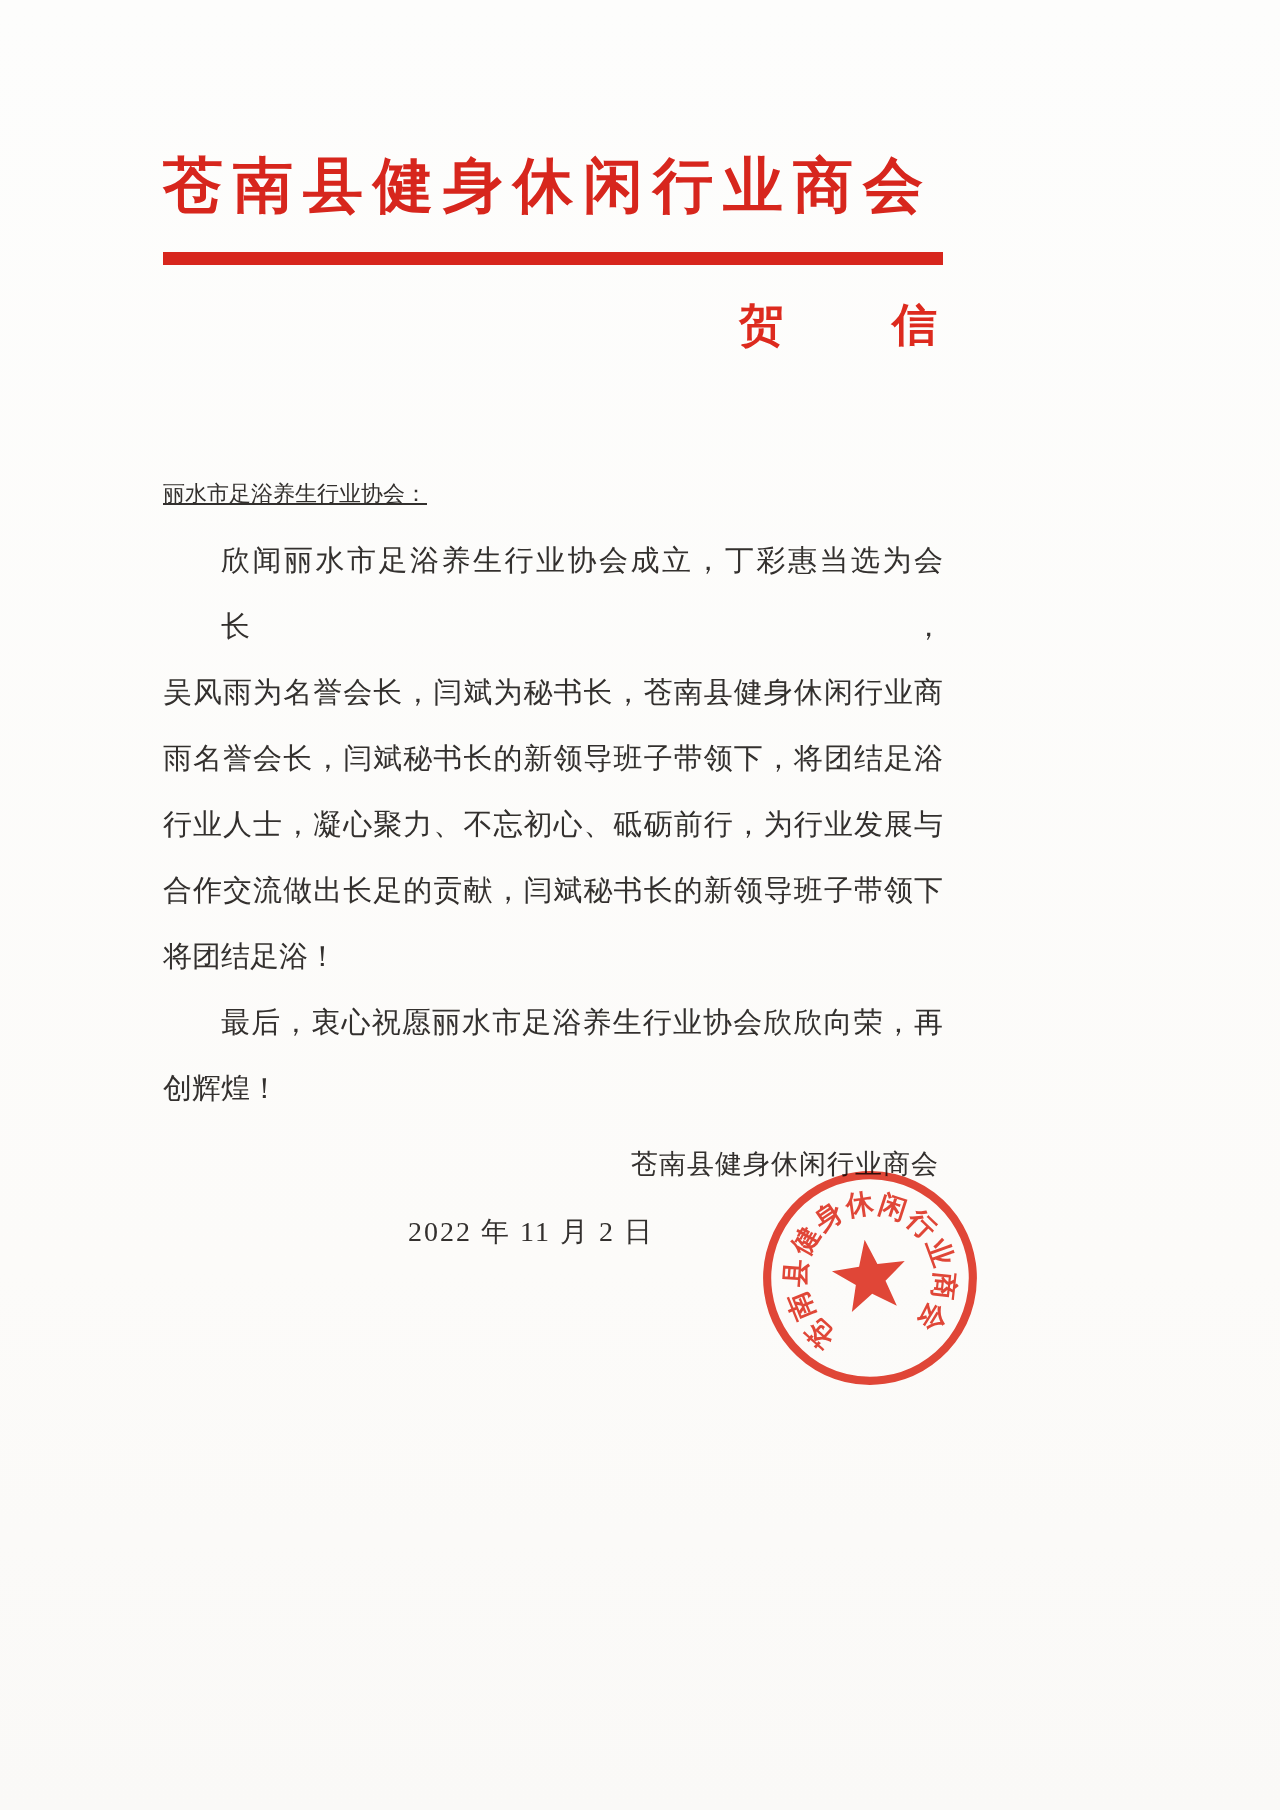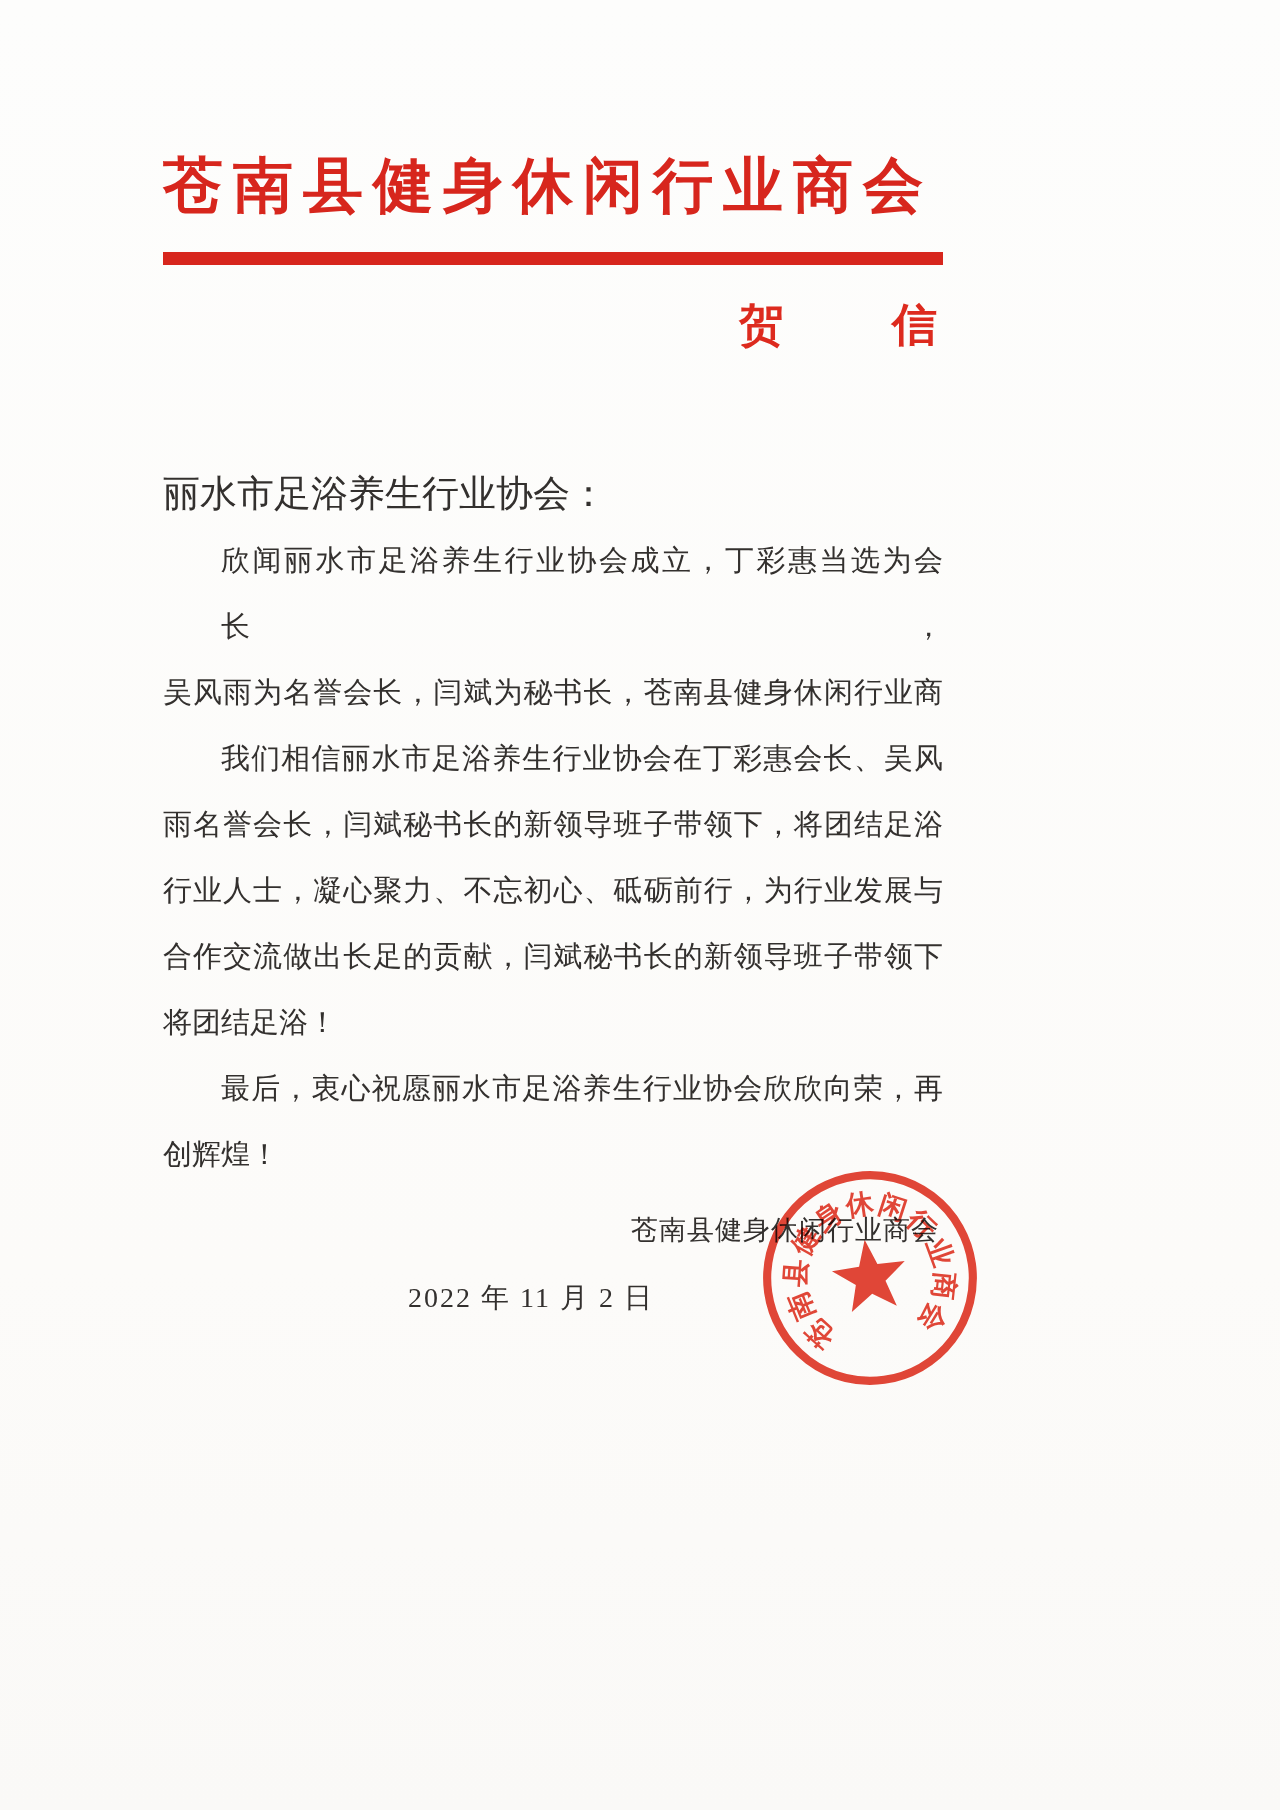--- a/index.html
+++ b/index.html
@@ -41,23 +41,24 @@
     margin-top: 34px;
     font-size: 45px;
     line-height: 52px;
     font-weight: bold;
     color: #dd2a1e;
     text-align: right;
     letter-spacing: 6px;
   }
   .salutation {
     margin-top: 110px;
-    font-size: 37px;
+    font-size: 22px;
     line-height: 66px;
     color: #33302e;
+    text-decoration: underline;
   }
   .body-line {
     font-size: 29px;
     line-height: 66px;
     color: #33302e;
     white-space: nowrap;
   }
   .body-line.justify {
     white-space: normal;
     text-align: justify;
@@ -108,21 +109,20 @@
 
     <div class="salutation">丽水市足浴养生行业协会：</div>
 
     <div>
 
         <div class="body-line indent justify">欣闻丽水市足浴养生行业协会成立，丁彩惠当选为会长，</div>
 
         <div class="body-line justify">吴风雨为名誉会长，闫斌为秘书长，苍南县健身休闲行业商</div>
 
 
-        <div class="body-line indent justify">我们相信丽水市足浴养生行业协会在丁彩惠会长、吴风</div>
 
         <div class="body-line justify">雨名誉会长，闫斌秘书长的新领导班子带领下，将团结足浴</div>
 
         <div class="body-line justify">行业人士，凝心聚力、不忘初心、砥砺前行，为行业发展与</div>
 
         <div class="body-line justify">合作交流做出长足的贡献，闫斌秘书长的新领导班子带领下</div>
 
         <div class="body-line">将团结足浴！</div>
 
         <div class="body-line indent justify">最后，衷心祝愿丽水市足浴养生行业协会欣欣向荣，再</div>

